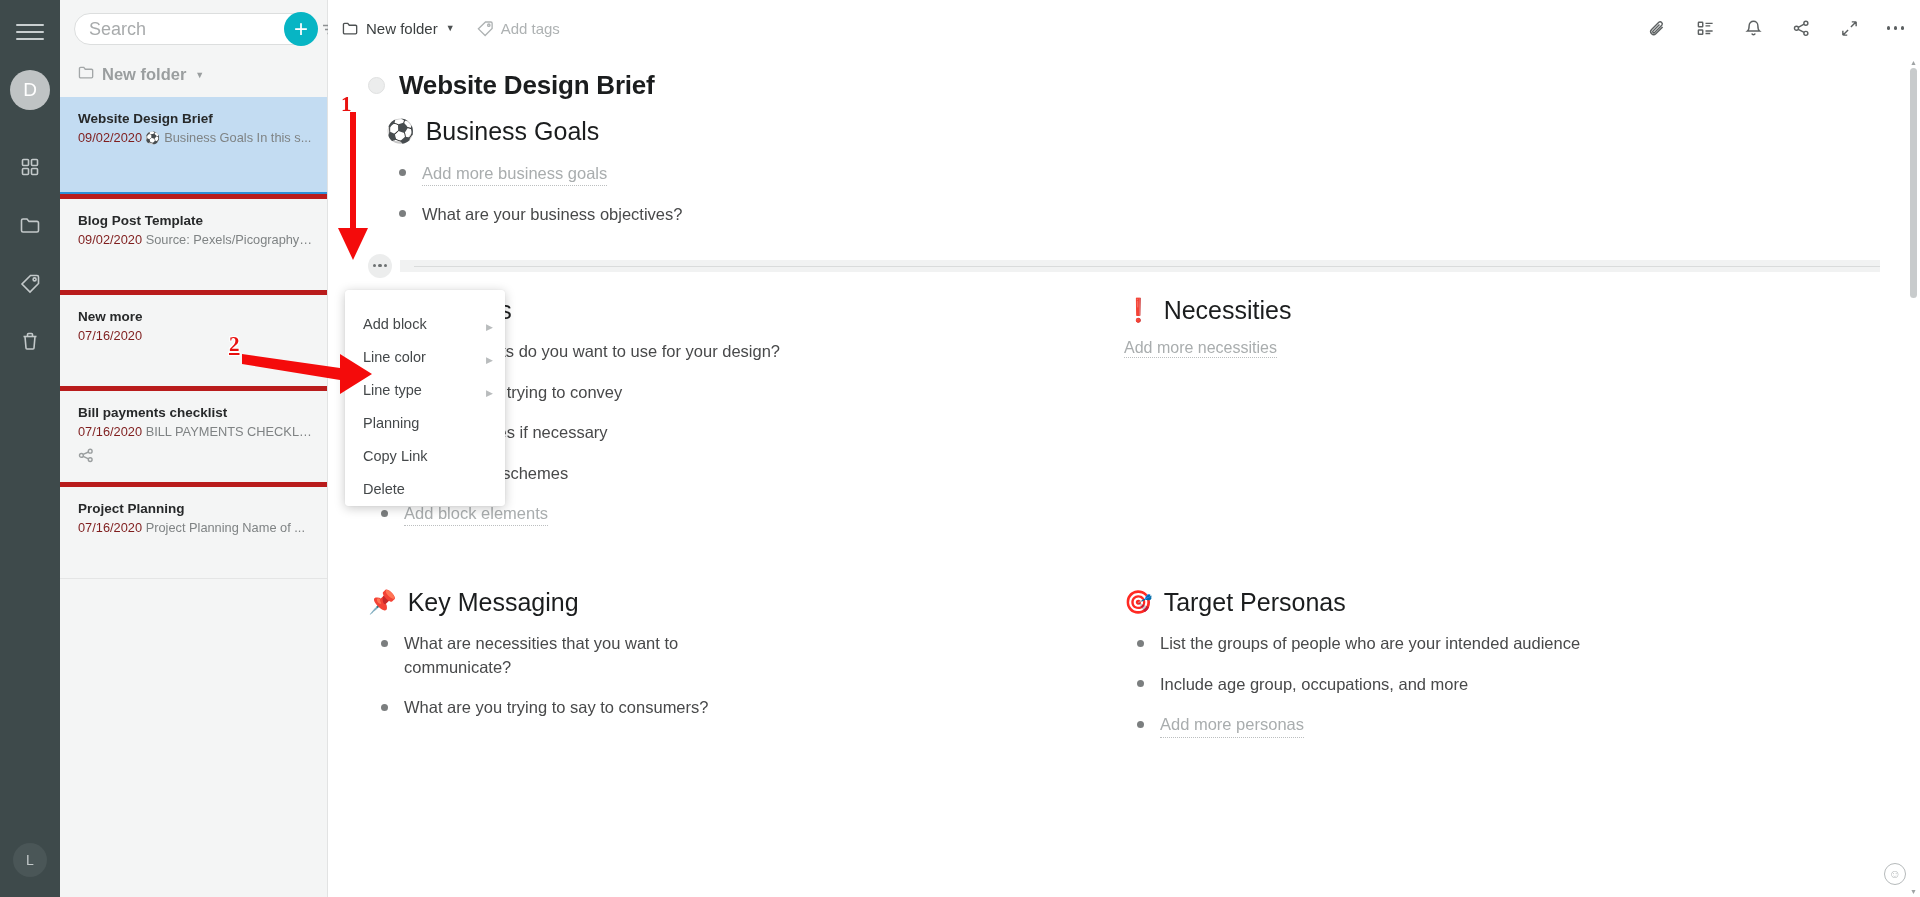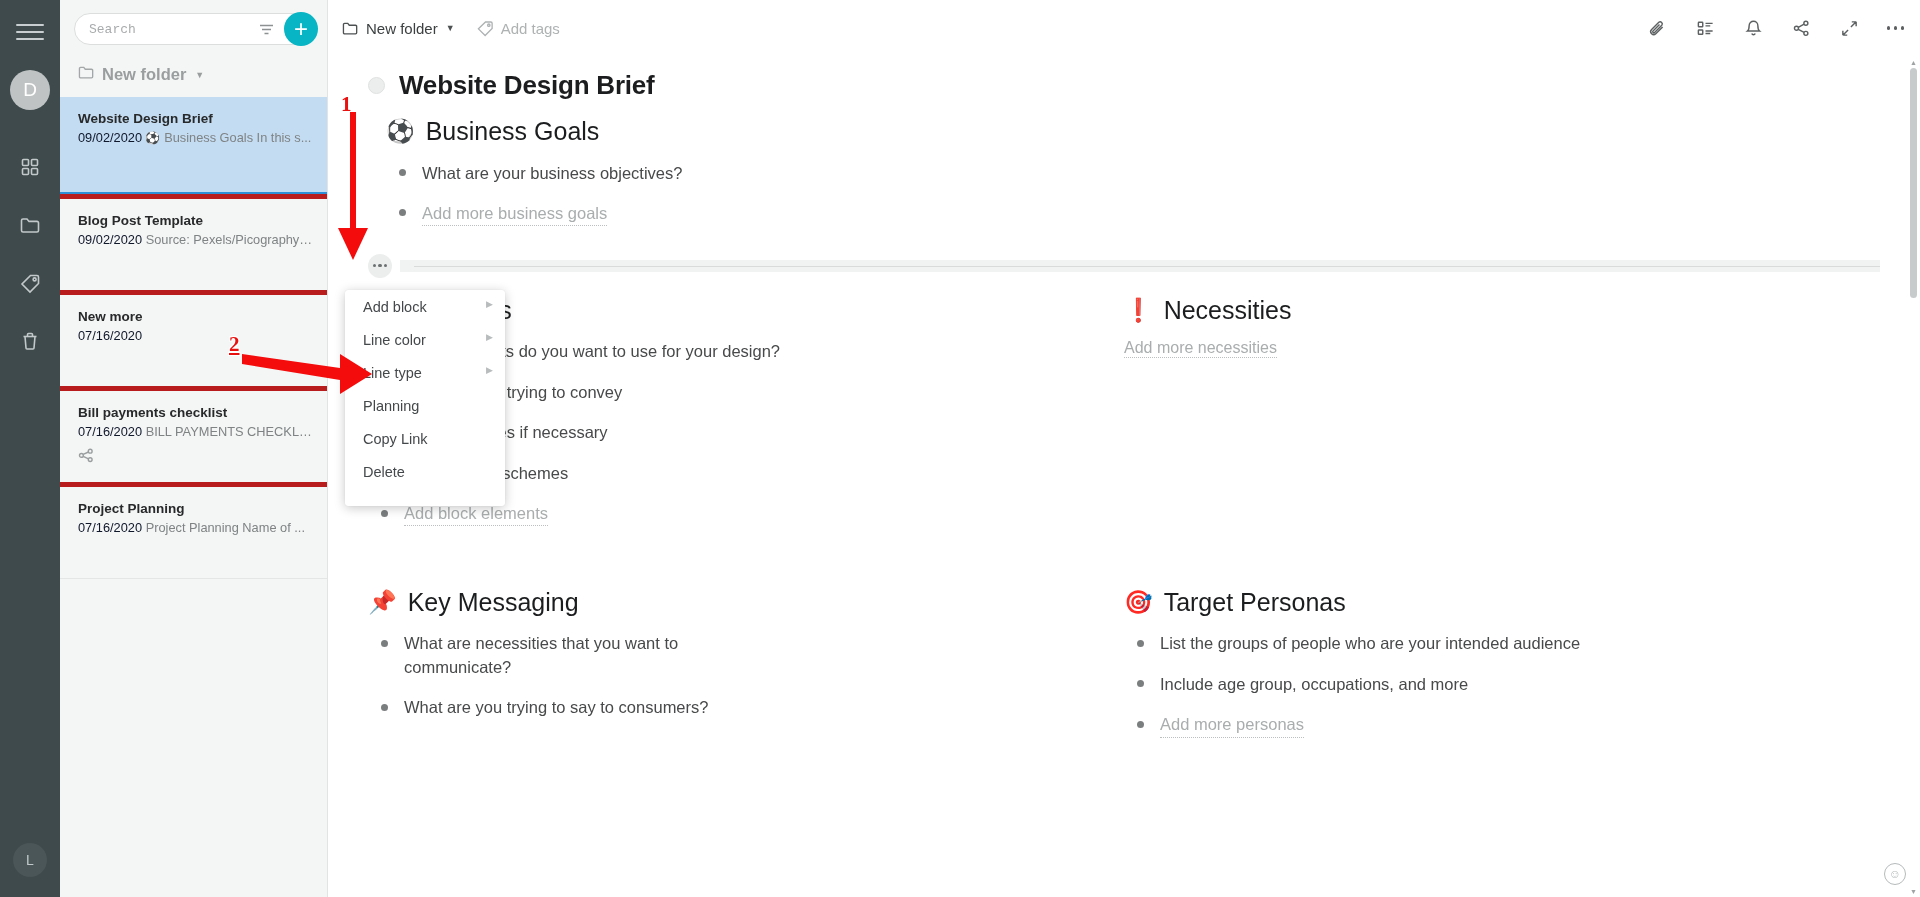--- a/index.html
+++ b/index.html
@@ -40,22 +40,22 @@
     width: 268px; flex: 0 0 268px; height: 897px;
     background: #f4f5f5; border-right: 1px solid #e2e3e3;
     display:flex; flex-direction:column;
   }
   .search-row { padding: 13px 14px 10px 14px; }
   .search-box {
     height: 32px; border: 1px solid #dcdede; border-radius: 16px;
     background: #ffffff; display:flex; align-items:center; padding: 0 10px 0 14px;
   }
   .search-input {
-    border:none; outline:none; flex:1; font-size: 13px;
-    color:#4a4a4a; background:transparent; font-family:Liberation Mono, monospace;
+    border:none; outline:none; flex:1; font-size: 18px;
+    color:#4a4a4a; background:transparent; font-family:Liberation Sans, sans-serif;
   }
   .search-input::placeholder { color:#a8abac; }
   .search-ic { width:20px; height:20px; display:flex; align-items:center; justify-content:center; cursor:pointer; }
   .search-ic svg { stroke:#8d9192; fill:none; stroke-width:1.5; }
 
   .folder-row { padding: 10px 14px 13px 18px; display:flex; align-items:center; gap:7px; cursor:pointer; }
   .folder-row .fic svg { stroke:#a3a7a8; fill:none; stroke-width:1.5; }
   .folder-name { font-size: 16.5px; font-weight: bold; color:#9a9e9f; }
   .folder-caret { font-size: 9px; color:#9a9e9f; margin-left: 2px; }
 
@@ -67,21 +67,21 @@
   .note-item.sel {
     background: #c3dcf2; border-top: 2px solid #2e8fd6; border-bottom: 2px solid #2e8fd6;
     min-height: 97px;
   }
   .note-item.first { border-top: none; }
   .note-title { font-size: 13.5px; font-weight: bold; color:#27292a; margin-bottom: 4px; }
   .note-sub {
     font-size: 12.8px; color:#7f8384; white-space:nowrap; overflow:hidden;
     text-overflow: ellipsis;
   }
-  .note-sub .dt { color:#0f172a; }
+  .note-sub .dt { color:#7f1d1d; }
   .note-emoji { font-size: 12px; }
   .note-share { margin-top: 9px; width:18px; height:16px; }
   .note-share svg { stroke:#9a9e9f; fill:none; stroke-width:1.4; }
 
   
   .main { flex:1; height:897px; background:#fff; position:relative; display:flex; flex-direction:column; }
   .top-bar { height: 56px; display:flex; align-items:center; padding: 0 16px 0 14px; flex:0 0 56px; }
   .tb-left { display:flex; align-items:center; gap: 22px; }
   .tb-folder { display:flex; align-items:center; gap:7px; cursor:pointer; }
   .tb-folder svg { stroke:#4d5152; fill:none; stroke-width:1.5; }
@@ -134,21 +134,21 @@
   .cols.second { margin-top: 50px; }
 
   
   .ctx {
     position:absolute; left: 345px; top: 290px; width: 160px;
     background:#ffffff; border-radius: 3px;
     box-shadow: 0 2px 11px rgba(0,0,0,0.22), 0 0 1px rgba(0,0,0,0.12);
     padding: 9px 0 9px 0; z-index: 40;
   }
   .ctx-item {
-    height: 33px; display:flex; align-items:flex-start;
+    height: 33px; display:flex; align-items:flex-end;
     padding: 0 12px 0 18px; font-size: 14.5px; color:#44484a; cursor:pointer;
   }
   .ctx-item .arr { margin-left:auto; color:#b9bcbd; font-size: 9px; }
 
   
   .anno { position:absolute; z-index: 60; pointer-events:none; }
   .anno-num {
     position:absolute; z-index: 61; color:#e8110f; font-weight:bold;
     font-family:"Liberation Serif", serif; text-shadow: 1px 1px 0 #fff, -1px 1px 0 #fff, 1px -1px 0 #fff, -1px -1px 0 #fff;
   }
@@ -361,22 +361,22 @@
         <div class="doc-circle"></div>
         <div class="doc-title">Website Design Brief</div>
       </div>
 
       <div class="block1">
         <div class="sec-h">
           <span class="sec-emoji">⚽</span>
           <span class="sec-title">Business Goals</span>
         </div>
         <ul class="bullets">
+          <li><span class="ghost">Add more business goals</span></li>
           <li>What are your business objectives?</li>
-          <li><span class="ghost">Add more business goals</span></li>
         </ul>
       </div>
 
       <div class="divider-row">
         <div class="handle">
             <i></i>
             <i></i>
             <i></i>
           </div>
         <div class="divider-bar"></div>

